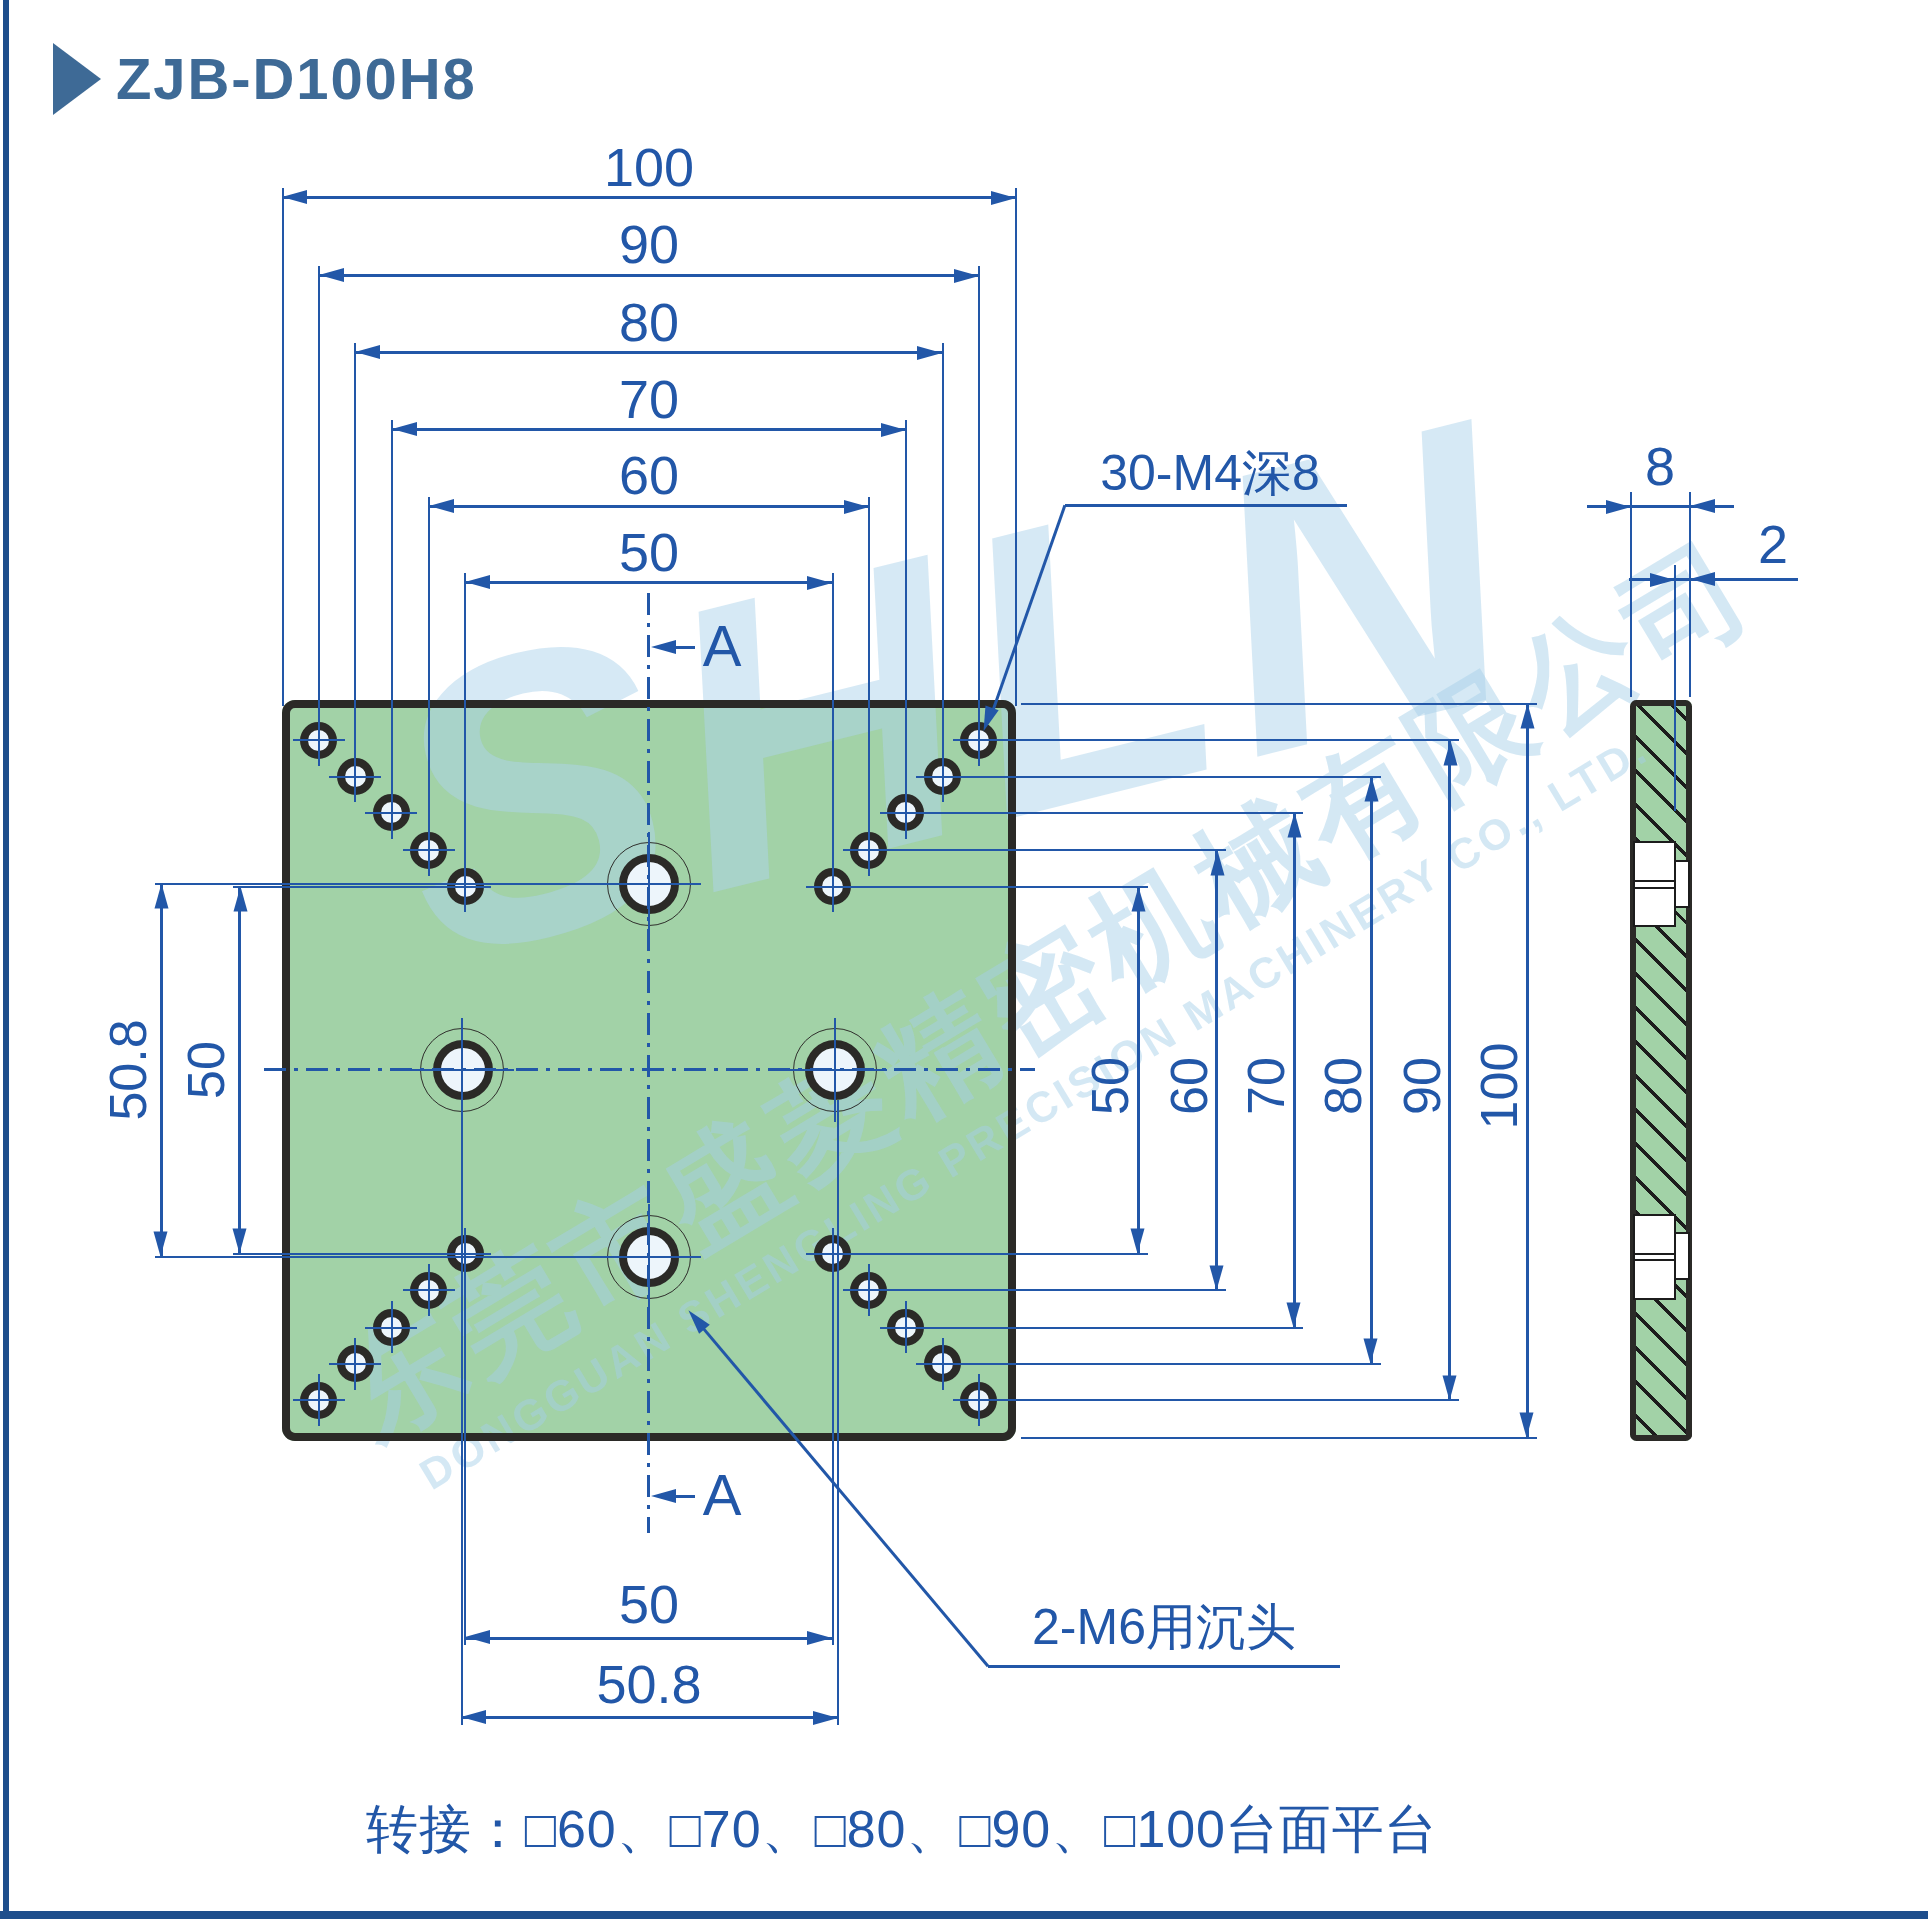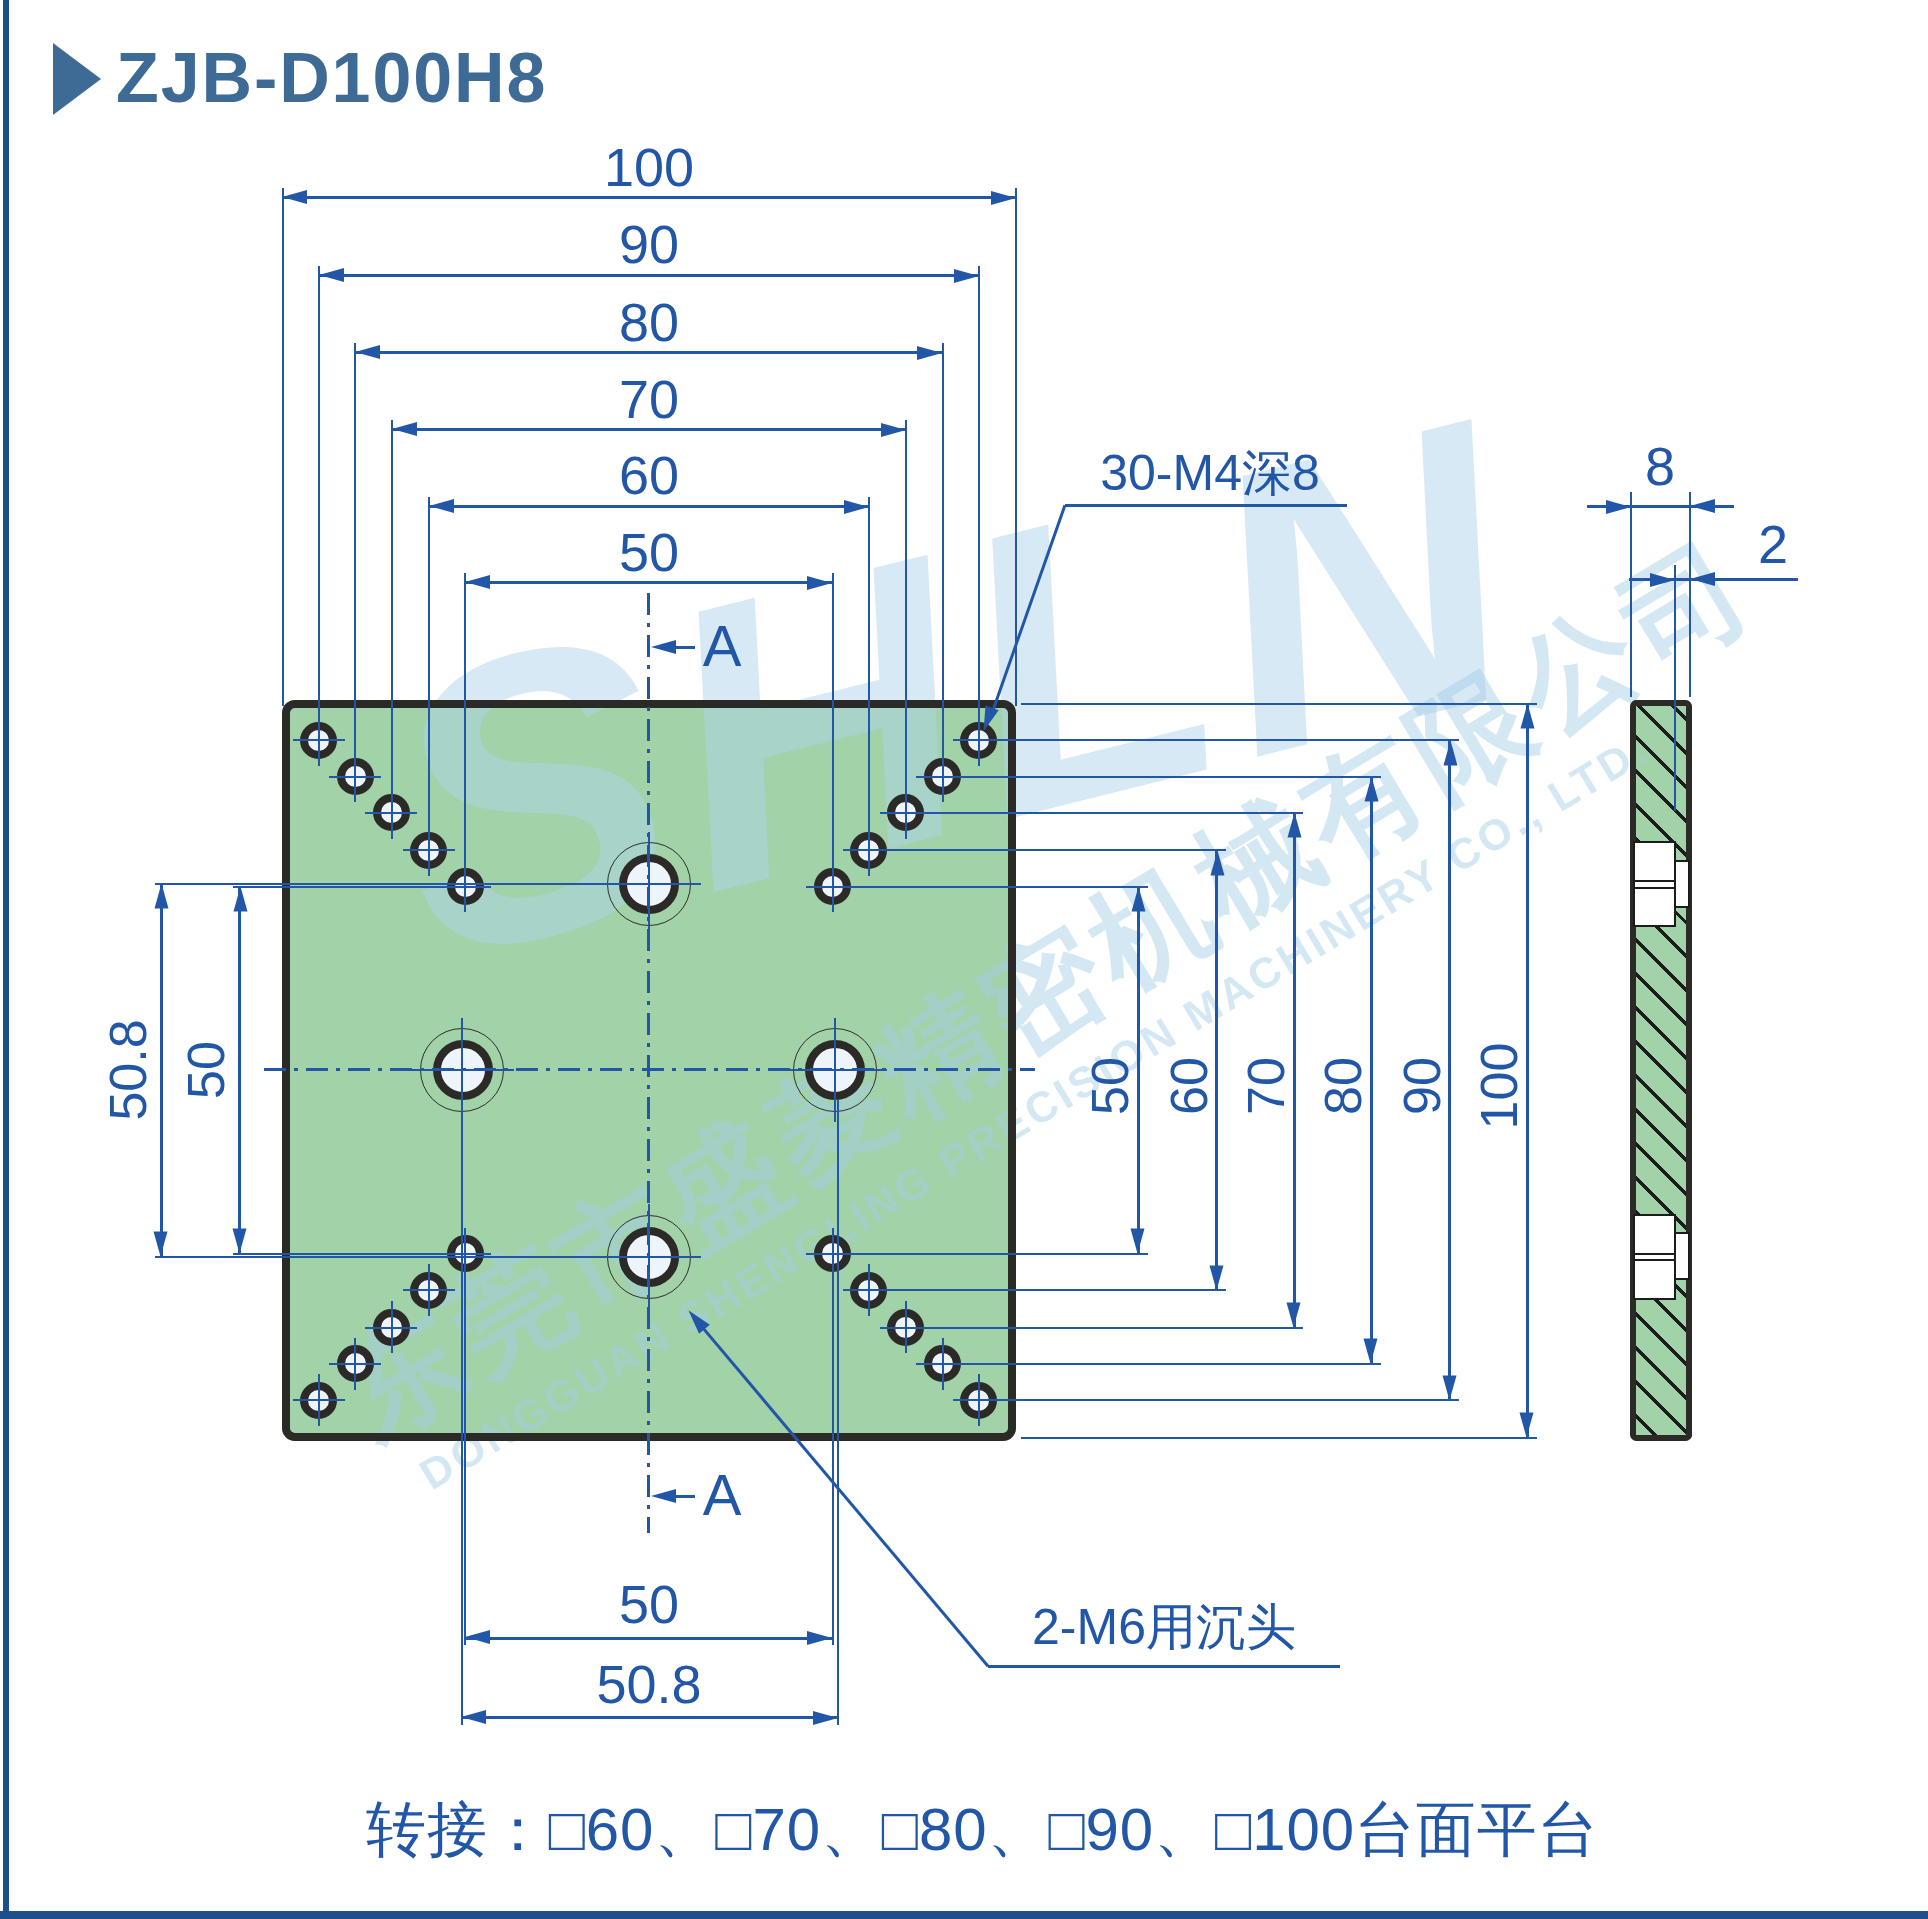--- a/index.html
+++ b/index.html
@@ -5,41 +5,41 @@
   html,body{margin:0;padding:0;background:#ffffff;}
   body{font-family:"Liberation Sans", sans-serif;}
   #page{position:relative;width:1929px;height:1919px;background:#ffffff;overflow:hidden;}
   .abs{position:absolute;}
   .noint{user-select:none;}
   
   #left-rule{left:2.8px;top:0;width:6.5px;height:1919px;}
   #bottom-rule{left:0;top:1911px;width:1929px;height:8.4px;}
   
   #title-tri{left:53px;top:43px;width:0;height:0;border-top:36px solid transparent;border-bottom:36px solid transparent;border-left:48px solid #3e6a96;}
-  #title-text{left:116px;top:78px;transform:translateY(-50%);font-size:70px;font-weight:bold;letter-spacing:1.9px;}
+  #title-text{left:116px;top:78px;transform:translateY(-50%);font-size:58px;font-weight:bold;letter-spacing:1.9px;}
   
   #plate-fill{left:282px;top:700px;width:734px;height:741px;border-radius:13px;}
   #plate-border{left:282px;top:700px;width:734px;height:741px;border-radius:13px;border:8.4px solid #2b2a27;box-sizing:border-box;background:transparent;z-index:3;}
   
   .wm{pointer-events:none;white-space:nowrap;z-index:2;font-weight:bold;}
   #wm-logo{left:401px;top:597px;font-size:401px;font-style:italic;letter-spacing:13px;transform:rotate(-14deg);transform-origin:0 50%;}
   #wm-cn{left:354px;top:1328px;font-size:117px;letter-spacing:7.5px;transform:rotate(-31deg);transform-origin:0 50%;}
   #wm-en{left:424px;top:1454px;font-size:43px;letter-spacing:3.7px;transform:rotate(-31deg);transform-origin:0 50%;}
   
   #sec-fill{left:1630px;top:700px;width:62px;height:741px;border-radius:6.5px;
     background:repeating-linear-gradient(45deg, rgba(0,0,0,0) 0 20.5px, #1c1c1c 20.5px 24px);background-color:#a2d2a7;}
   #sec-border{left:1630px;top:700px;width:62px;height:741px;border-radius:6.5px;border:6.5px solid #2b2a27;box-sizing:border-box;z-index:3;}
   .notch{background:#ffffff;border:2.8px solid #1c1c1c;box-sizing:border-box;z-index:4;}
   .notchline{background:#1c1c1c;z-index:4;}
   
   .ln{z-index:5;}
   .dimtxt{z-index:6;white-space:nowrap;}
   .rot{transform:translate(-50%,-50%) rotate(-90deg);}
   .ctr{transform:translate(-50%,-50%);}
-  #note-text{left:366px;top:1830px;transform:translateY(-50%);font-size:60px;letter-spacing:0.9px;z-index:6;}
+  #note-text{left:366px;top:1830px;transform:translateY(-50%);font-size:52px;letter-spacing:0.9px;z-index:6;}
   .holering{border-radius:50%;box-sizing:border-box;z-index:4;background:#edf5fb;}
   .holeouter{border-radius:50%;box-sizing:border-box;z-index:4;background:transparent;border:1.9px solid #2f2f2c;}
   .dashv{z-index:5;background:repeating-linear-gradient(to bottom,#2257a8 0 22.4px,transparent 22.4px 30px,#2257a8 30px 34px,transparent 34px 42px);}
   .dashh{z-index:5;background:repeating-linear-gradient(to right,#2257a8 0 22.4px,transparent 22.4px 30px,#2257a8 30px 34px,transparent 34px 42px);}
 </style>
 </head>
 <body>
 
 <div id="page">
 

